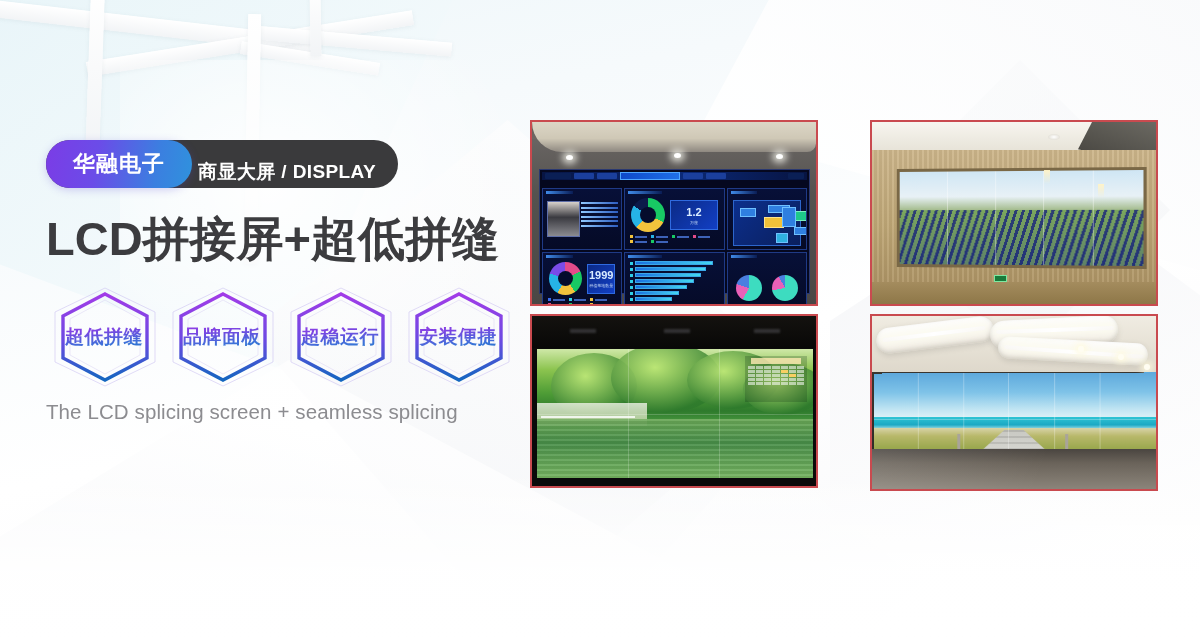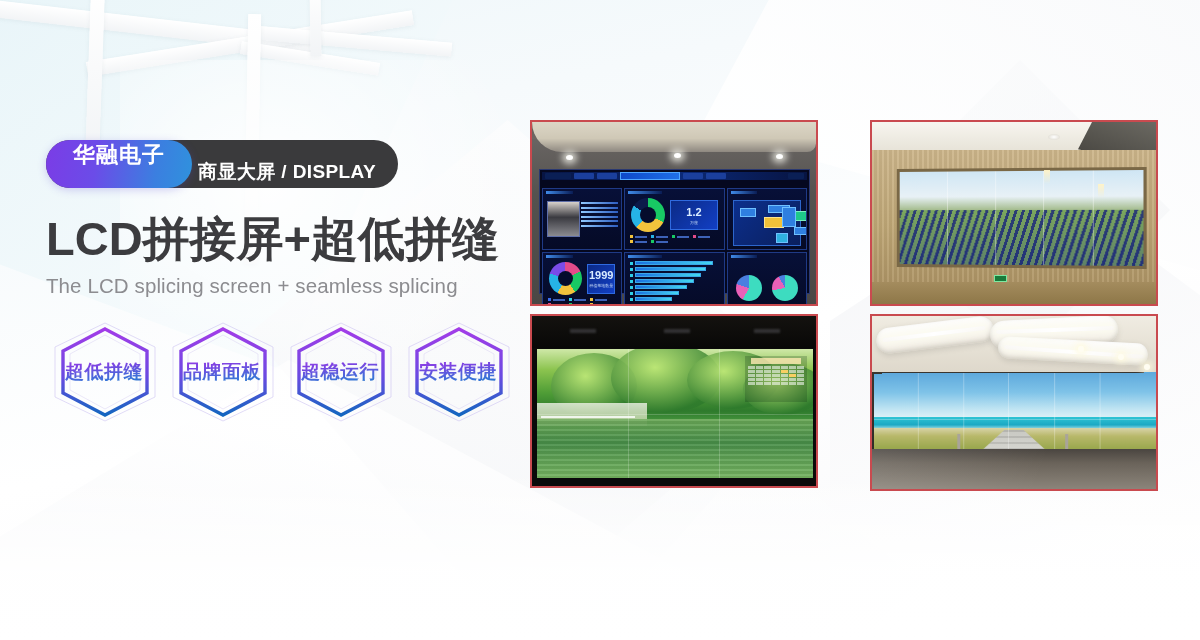--- a/index.html
+++ b/index.html
@@ -66,21 +66,21 @@
   .pill-row { position:relative; height:48px; }
   .pill-dark {
     position:absolute; left:0; top:0; height:48px; padding:15px 22px 0 152px;
     background:#3a3a3c; border-radius:24px;
     display:flex; align-items:center; color:#ffffff;
     font-size:19px; font-weight:bold; letter-spacing:.4px; white-space:nowrap;
   }
   .pill-brand {
     position:absolute; left:0; top:0; width:146px; height:48px;
     background:linear-gradient(100deg,#7b3ce6 0%,#6b4ce8 35%,#3b7fe0 75%,#2f92dd 100%);
-    border-radius:24px; display:flex; justify-content:center;
+    border-radius:24px; display:flex; align-items:center; justify-content:center;
     color:#ffffff; font-size:22px; font-weight:bold; letter-spacing:1px; z-index:2;
     box-shadow:0 2px 8px rgba(90,70,210,.25);
   }
 
   #headline {
     margin-top:26px; font-size:47px; font-weight:bold; color:#3c3c3f;
     letter-spacing:0px; line-height:1.05; white-space:nowrap;
   }
   #subhead {
     margin-top:11px; font-size:20.5px; color:#8c8c90; font-weight:normal;
@@ -295,22 +295,20 @@
     <div class="pill-row">
       <div class="pill-dark">
         <span>商显大屏 / DISPLAY</span>
       </div>
       <div class="pill-brand">
         <span>华融电子</span>
       </div>
     </div>
 
     <h1 id="headline">LCD拼接屏+超低拼缝</h1>
-    <div id="subhead">The LCD splicing screen + seamless splicing</div>
-
     <div id="features">
 
       <div class="hex-item">
         <svg class="hex-svg" width="118" height="104" viewBox="0 0 118 104">
           <defs>
             <linearGradient id="hg0" x1="0" y1="0" x2="0" y2="1">
               <stop offset="0%" stop-color="#a23ce8"></stop>
                 <stop offset="55%" stop-color="#6a4ae2"></stop>
                 <stop offset="100%" stop-color="#1466c0"></stop>
             </linearGradient>
@@ -343,20 +341,22 @@
       <div class="hex-item">
         <svg class="hex-svg" width="118" height="104" viewBox="0 0 118 104">
           <polygon points="59,9 101,31 101,73 59,95 17,73 17,31" fill="none" stroke="url(#hg0)" stroke-width="3.4"></polygon>
           <polygon points="59,3 109,27 109,77 59,101 9,77 9,27" fill="none" stroke="#c9bdf0" stroke-width="1" opacity=".55"></polygon>
           <polygon points="59,15 94,34 94,70 59,89 24,70 24,34" fill="none" stroke="#d5cbf2" stroke-width="1" opacity=".45"></polygon>
         </svg>
         <span class="hex-label">安装便捷</span>
       </div>
 
     </div>
+
+    <div id="subhead">The LCD splicing screen + seamless splicing</div>
   </div>
 
   <div class="photo" id="photo-dashboard">
     <div class="pin dash-room">
       <div class="dash-ceil2"></div>
       <div class="dash-ceil"></div>
       <div class="spot" style="left:34px;top:33px;"></div>
       <div class="spot" style="left:142px;top:31px;"></div>
       <div class="spot" style="left:244px;top:32px;"></div>
 

